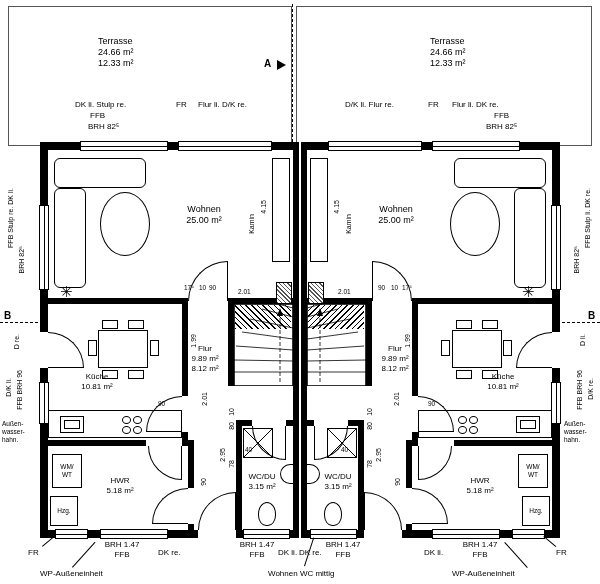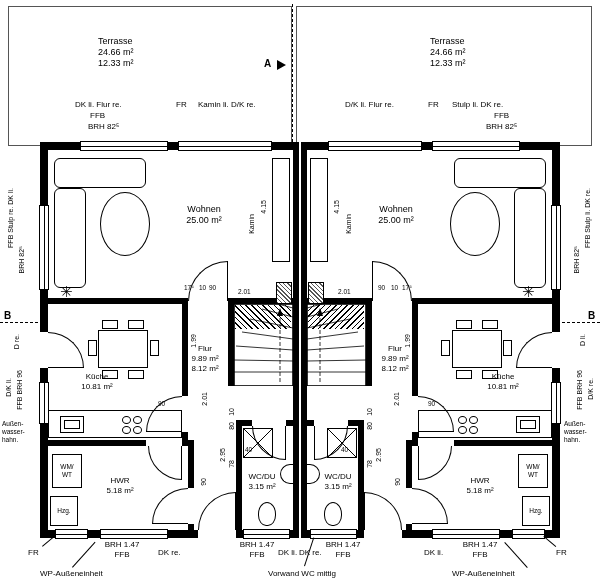--- a/index.html
+++ b/index.html
@@ -251,28 +251,28 @@
   <div class="leaf" style="left:364px;top:492px;width:1px;height:38px"></div>
   <div class="arc arc-tr" style="left:48px;top:332px;width:36px;height:36px"></div>
   <div class="leaf" style="left:48px;top:367px;width:36px;height:1px"></div>
   <div class="arc arc-tl" style="left:516px;top:332px;width:36px;height:36px"></div>
   <div class="leaf" style="left:516px;top:367px;width:36px;height:1px"></div>
   <div class="arc arc-bl" style="left:148px;top:446px;width:34px;height:34px"></div>
   <div class="leaf" style="left:181px;top:446px;width:1px;height:34px"></div>
   <div class="arc arc-br" style="left:418px;top:446px;width:34px;height:34px"></div>
   <div class="leaf" style="left:418px;top:446px;width:1px;height:34px"></div>
 
-  <span class="lbl" style="left:75px;top:100px">DK li. Flur re.</span>
+  <span class="lbl" style="left:75px;top:100px">DK li. Stulp re.</span>
   <span class="lbl" style="left:176px;top:100px">FR</span>
-  <span class="lbl" style="left:198px;top:100px">Kamin li. D/K re.</span>
+  <span class="lbl" style="left:198px;top:100px">Flur li. D/K re.</span>
   <span class="lbl" style="left:90px;top:111px">FFB</span>
   <span class="lbl" style="left:88px;top:122px">BRH 82⁵</span>
   <span class="lbl" style="left:345px;top:100px">D/K li. Flur re.</span>
   <span class="lbl" style="left:428px;top:100px">FR</span>
-  <span class="lbl" style="left:452px;top:100px">Stulp li. DK re.</span>
+  <span class="lbl" style="left:452px;top:100px">Flur li. DK re.</span>
   <span class="lbl" style="left:494px;top:111px">FFB</span>
   <span class="lbl" style="left:486px;top:122px">BRH 82⁵</span>
 
   <div class="lbl room c" style="left:172px;top:204px;width:64px">
     <div>Wohnen</div>
     <div>25.00 m²</div>
   </div>
   <div class="lbl room c" style="left:364px;top:204px;width:64px">
     <div>Wohnen</div>
     <div>25.00 m²</div>
@@ -379,21 +379,21 @@
   </div>
   <span class="lbl" style="left:299px;top:548px">DK re.</span>
   <div class="lbl c" style="left:458px;top:540px;width:44px">
     <div>BRH 1.47</div>
     <div>FFB</div>
   </div>
   <span class="lbl" style="left:424px;top:548px">DK li.</span>
   <span class="lbl" style="left:556px;top:548px">FR</span>
   <span class="lbl" style="left:40px;top:569px">WP-Außeneinheit</span>
   <span class="lbl" style="left:452px;top:569px">WP-Außeneinheit</span>
-  <span class="lbl" style="left:268px;top:569px">Vorwand WC mittig</span>
+  <span class="lbl" style="left:268px;top:569px">Wohnen WC mittig</span>
 
   <div class="leader" style="left:42px;top:546px;width:16px;transform:rotate(-40deg)"></div>
   <div class="leader" style="left:544px;top:536px;width:16px;transform:rotate(40deg)"></div>
   <div class="leader" style="left:72px;top:567px;width:34px;transform:rotate(-48deg)"></div>
   <div class="leader" style="left:505px;top:542px;width:34px;transform:rotate(48deg)"></div>
   <div class="leader" style="left:304px;top:566px;width:30px;transform:rotate(-72deg)"></div>
 
 </div>
 
 </body></html>

